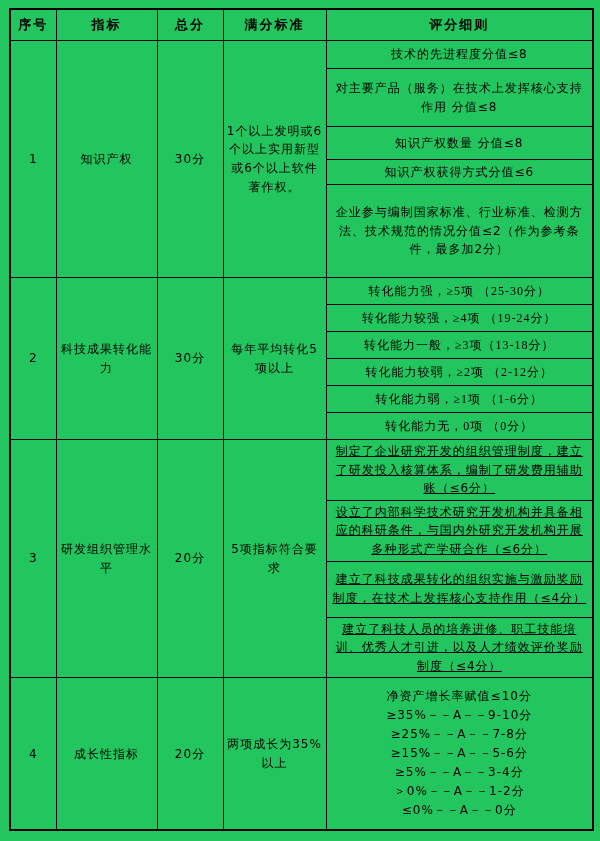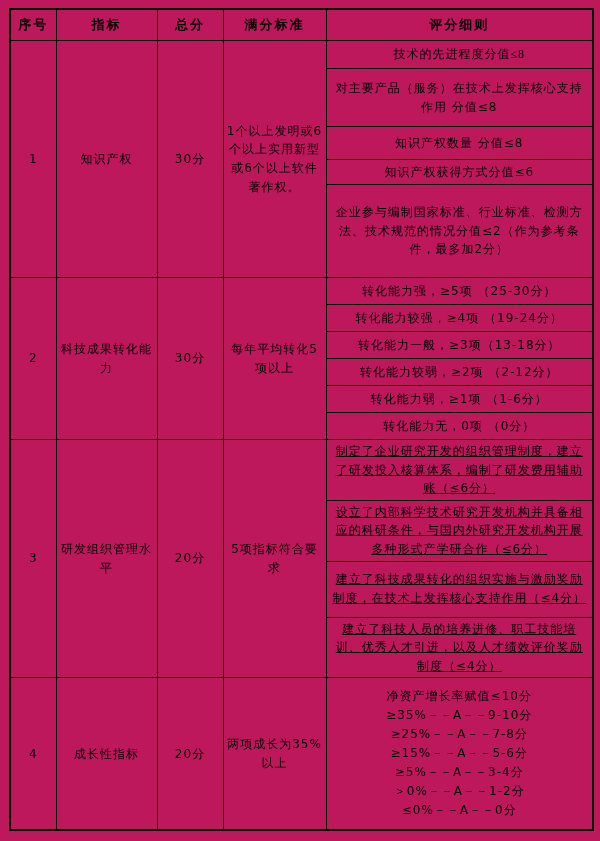--- a/index.html
+++ b/index.html
@@ -8,21 +8,21 @@
     background: #ffffff;
     width: 600px;
     height: 841px;
     font-family: "DejaVu Sans", sans-serif;
     color: #000000;
   }
   .page {
     position: relative;
     width: 600px;
     height: 841px;
-    background: #be185d;
+    background: #22c55e;
   }
   table.score-table {
     position: absolute;
     left: 9px;
     top: 8px;
     width: 583px;
     border-collapse: collapse;
     table-layout: fixed;
     border: 2px solid #000000;
   }
@@ -45,26 +45,26 @@
     height: 26px;
     padding: 2px 1px;
   }
   col.c-no       { width: 46px;  }
   col.c-ind      { width: 101px; }
   col.c-total    { width: 66px;  }
   col.c-standard { width: 103px; }
   col.c-detail   { width: 267px; }
 
   
-  td.h29 { height: 23px; font-family: Liberation Serif, serif; }
+  td.h29 { height: 23px; }
   td.h59 { height: 53px; }
   td.h34 { height: 28px; border-radius: 16px; }
   td.h26 { height: 20px; }
   td.h94 { height: 88px; }
-  td.h28 { height: 22px; }
+  td.h28 { height: 22px; font-family: Liberation Serif, serif; }
   td.h57 { height: 51px; text-decoration: underline; }
   td.h153 { height: 147px; }
 
   td .line {
     display: block;
     line-height: 19px;
     text-align: center;
   }
 </style>
 </head>

